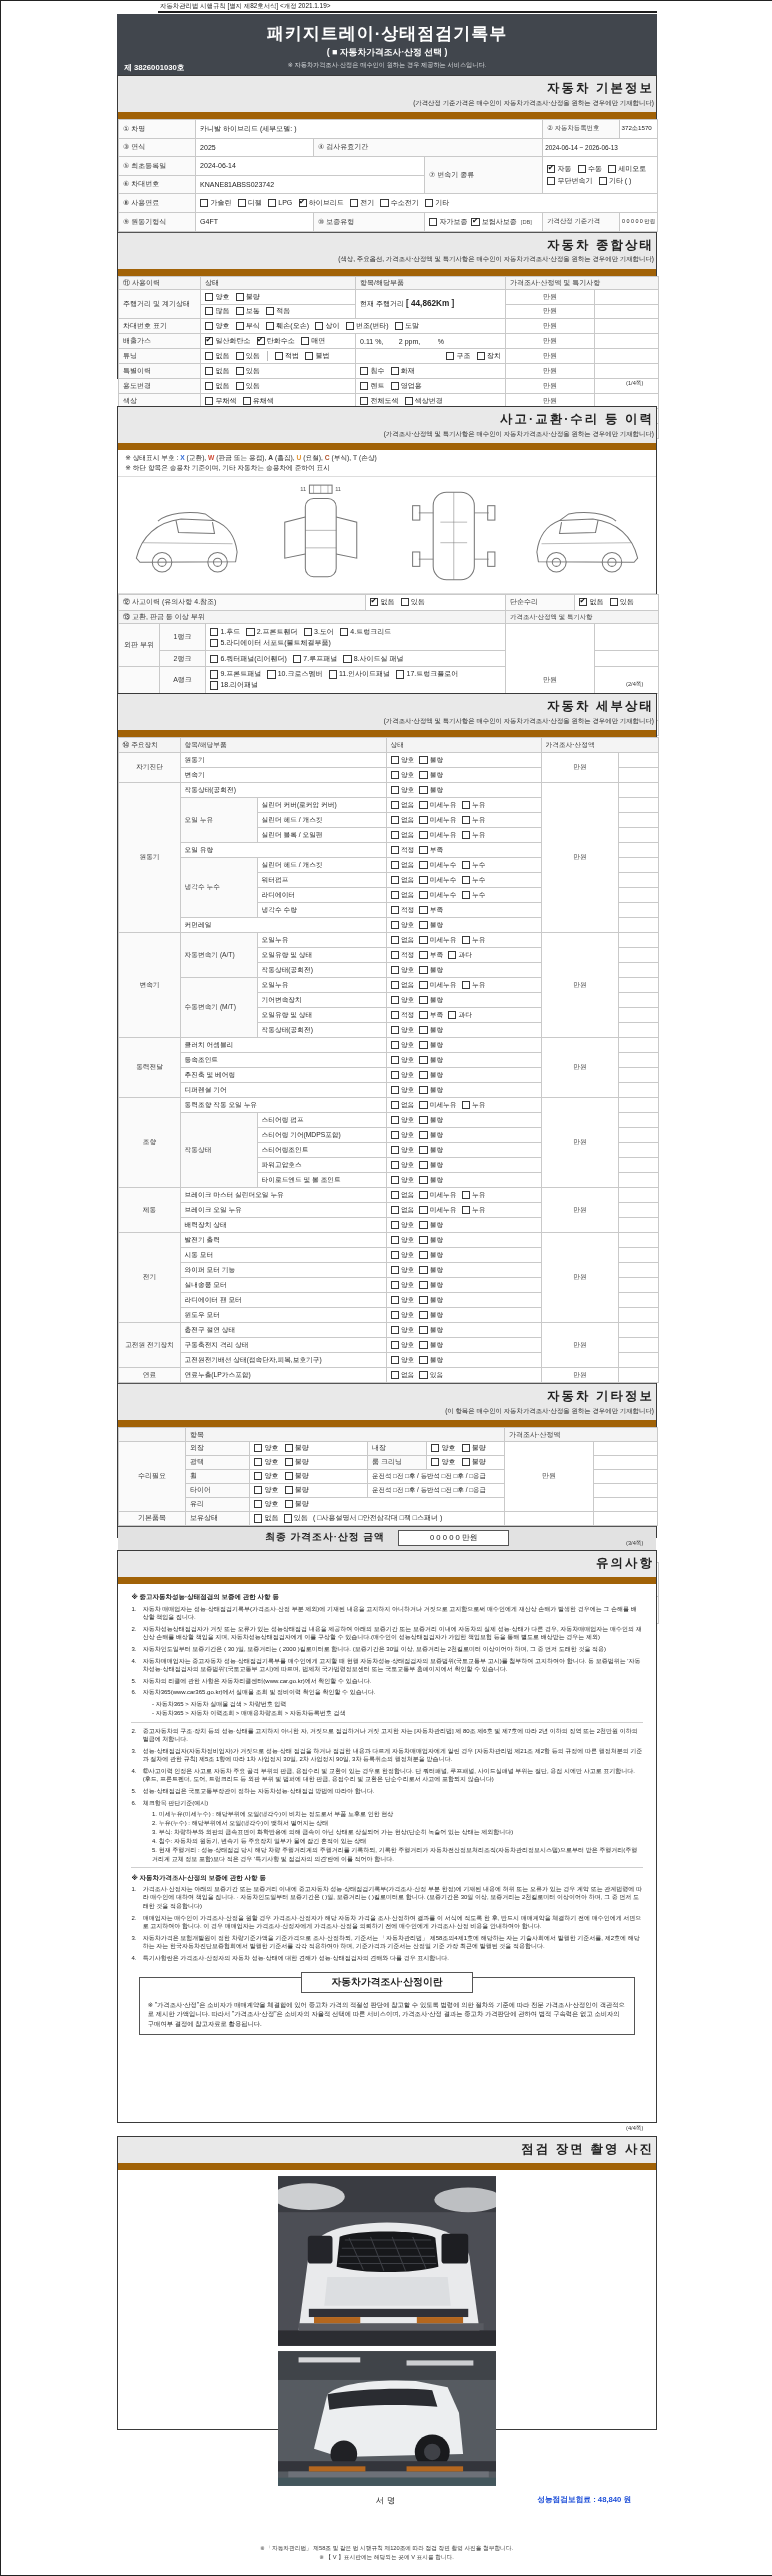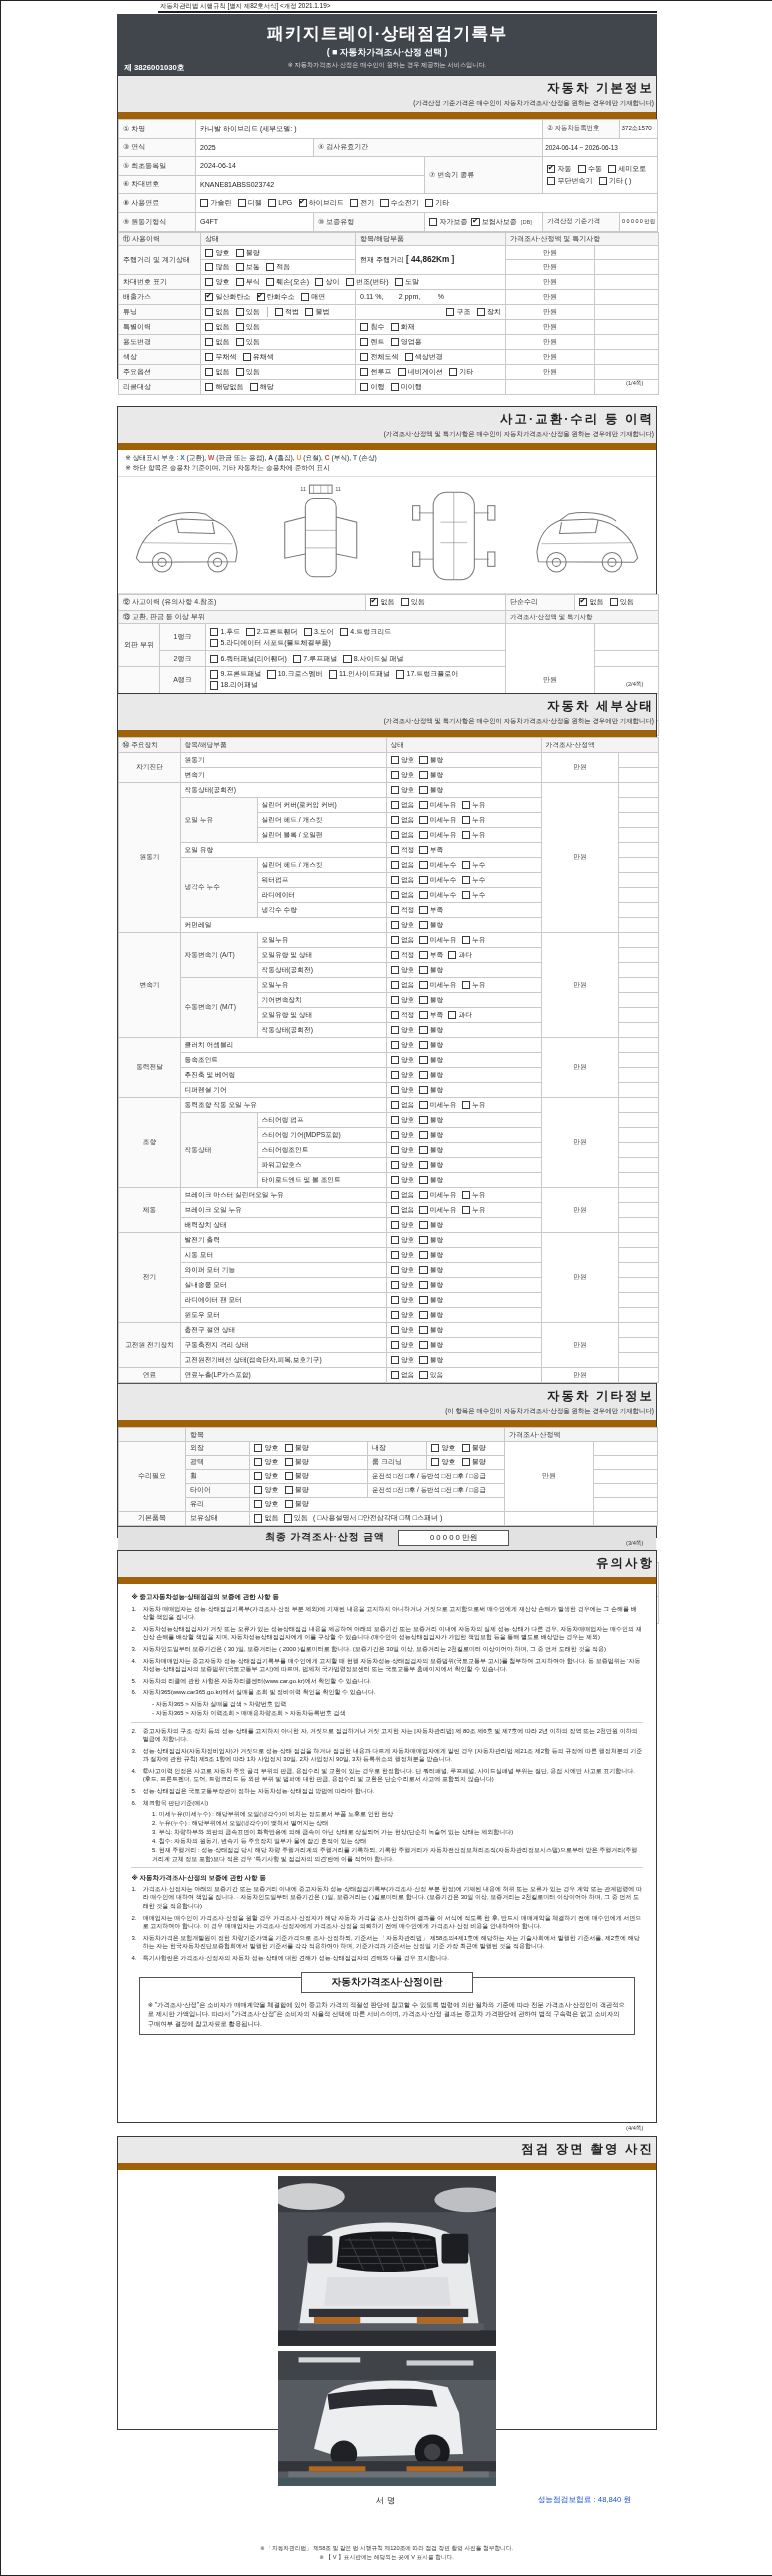--- a/index.html
+++ b/index.html
@@ -51,21 +51,21 @@
   .ntc .sub{margin:0.5px 0 0.5px 20.6px}
   .ntc .sep{border-top:0.5px solid #cfcfcf;margin:4.1px 0}
   .defbox{border:0.5px solid #555;margin:7.2px 20.6px 3.1px;padding:5.2px 8.2px 6.2px}
   .defbox .dt{border:0.5px solid #555;width:170px;margin:-11.3px auto 7px;background:#fff;
               text-align:center;font-size:9.8px;font-weight:bold;padding:3.1px 0}
   .defbox .dx{font-size:6.3px;line-height:1.5}
   
   .photo-wrap{display:flex;flex-direction:column;align-items:center;padding:6.2px 0 3.1px;gap:5.2px}
   .sigrow{display:flex;align-items:center;justify-content:center;position:relative;height:20.6px;margin:1px 9.3px 4.1px}
   .sigrow .sg{font-size:8.2px;letter-spacing:3.1px}
-  .sigrow .prem{position:absolute;right:15.5px;font-size:7.7px;font-weight:normal}
+  .sigrow .prem{position:absolute;right:15.5px;font-size:7.7px;font-weight:bold}
   .footer{left:0;width:773px;text-align:center;font-size:5.7px;color:#333;line-height:1.6}
   .small{font-size:5.7px;color:#555}
   .dtl td{height:13px;padding:0.5px 3.6px;font-size:6.7px}
   .dtl .cks{gap:1px 5.2px}
   .dtl .ck{font-size:6.7px}
 </style>
 </head>
 <body>
 
 <div class="abs form-note">자동차관리법 시행규칙 [별지 제82호서식] &lt;개정 2021.1.19&gt;</div>
@@ -196,20 +196,24 @@
                 </span></span>
           <span class="small">[DB]</span>
             </div>
       </td>
       <td class="lab" style="font-size:6.4px">가격산정 기준가격</td>
       <td style="font-size:5.4px;padding:1px 1px" class="ctr">0 0 0 0 0 만원</td>
     </tr>
   </tbody>
     </table>
 
+  <div class="sec-head" style="border-top:1px solid #555">
+    <div class="st">자동차 종합상태</div>
+    <div class="ss">(색상, 주요옵션, 가격조사·산정액 및 특기사항은 매수인이 자동차가격조사·산정을 원하는 경우에만 기재합니다)</div>
+  </div>
   <table>
     <colgroup>
         <col style="width:82px">
         <col style="width:155px">
         <col style="width:150px">
         <col style="width:89px">
         <col style="width:64px">
       </colgroup>
     <tbody>
         <tr class="hdr" style="height:13.4px">

